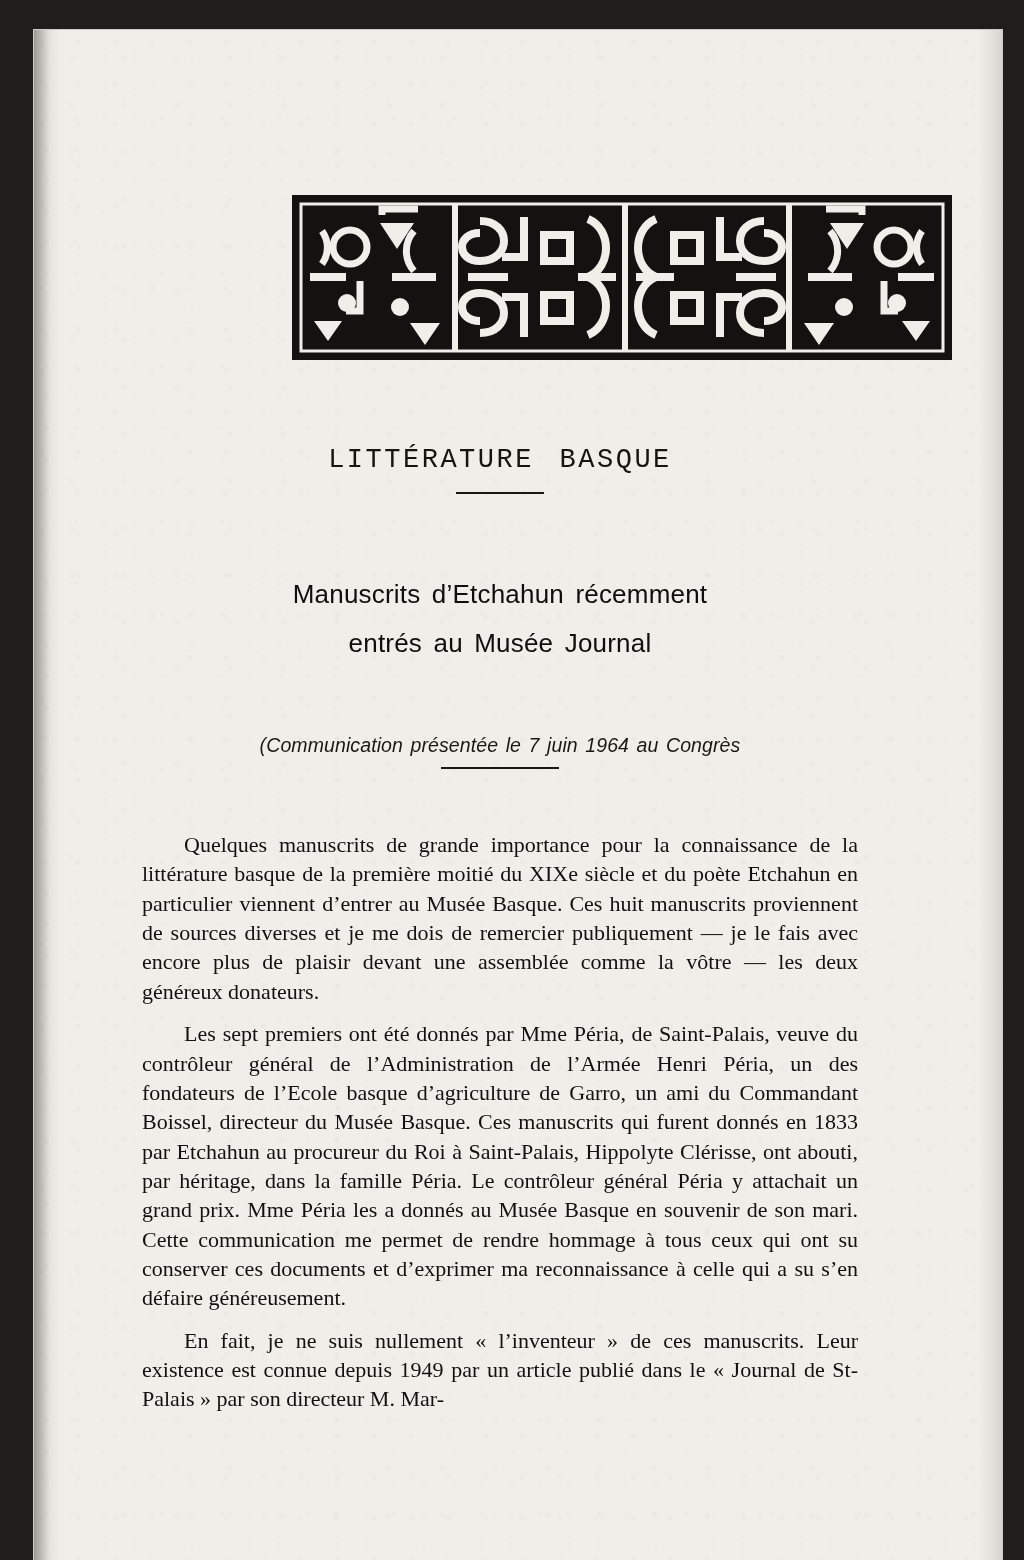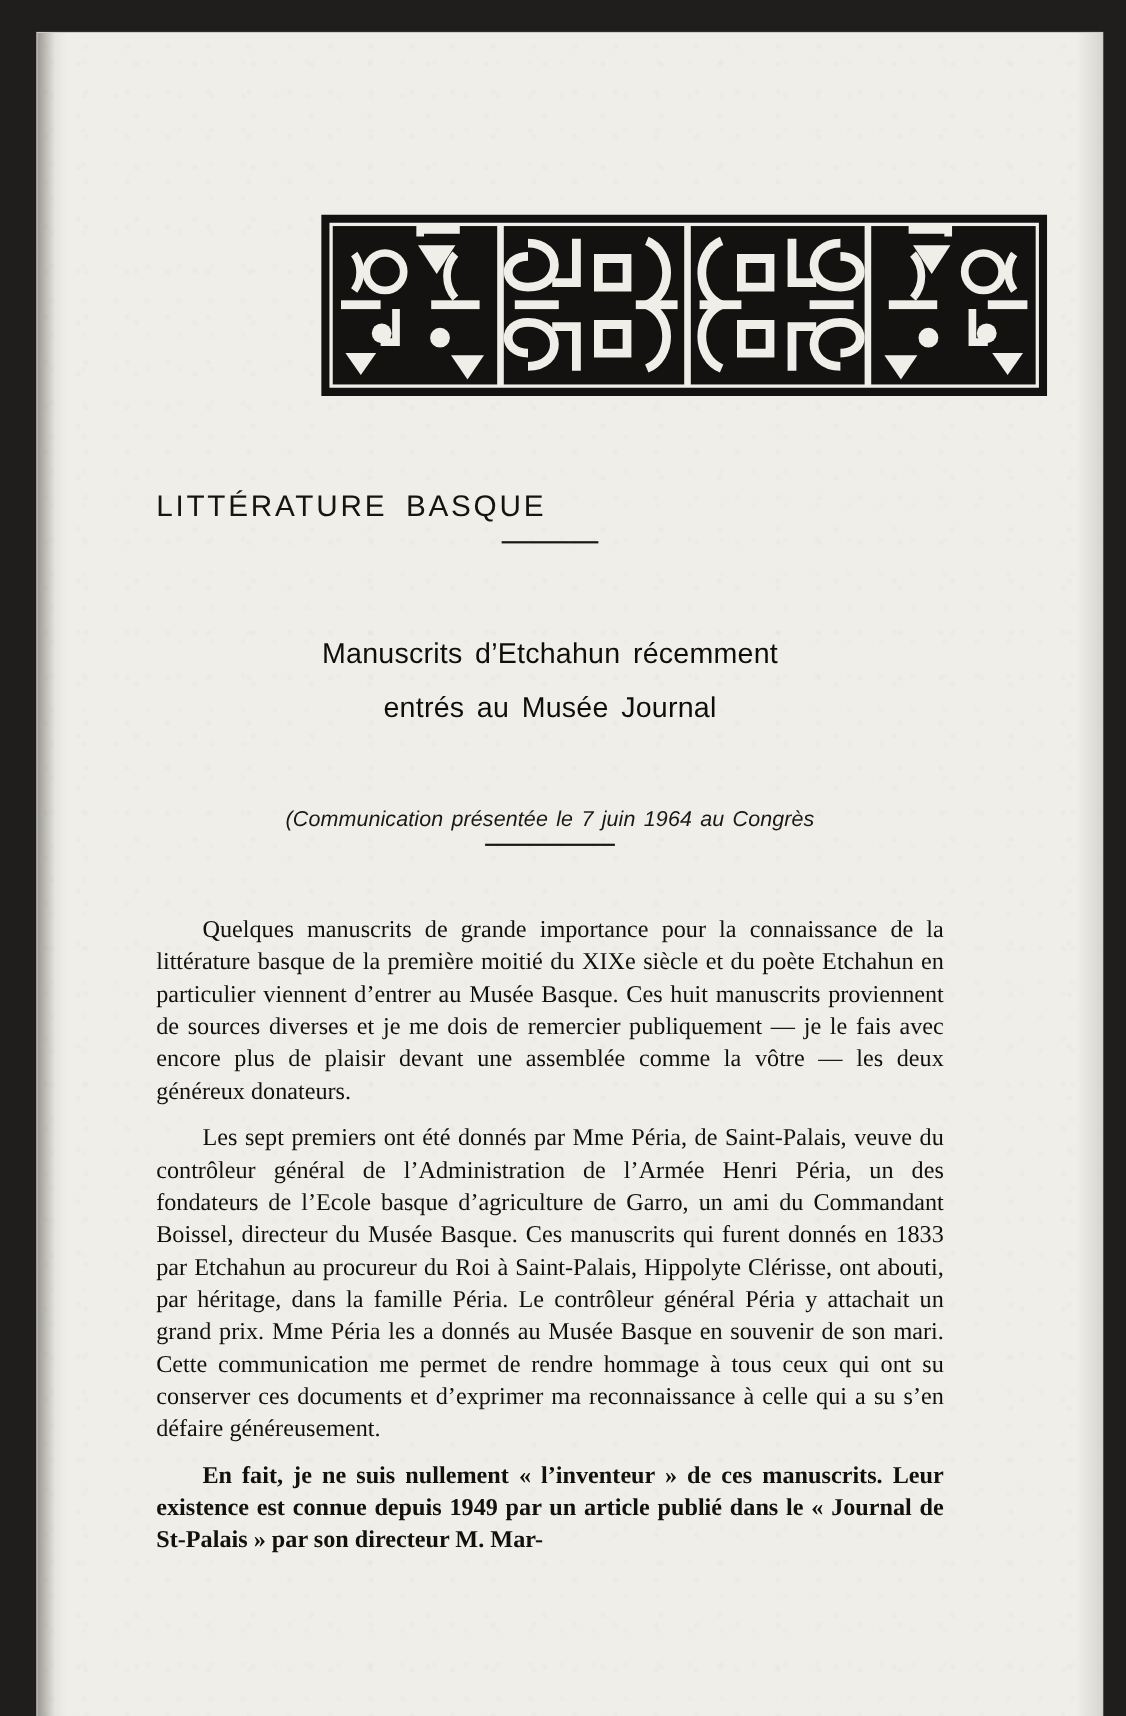--- a/index.html
+++ b/index.html
@@ -78,22 +78,22 @@
     height: 165px;
   }
   #ornament svg { display: block; width: 100%; height: 100%; }
 
   
   .series-title {
     position: absolute;
     left: 0;
     top: 415px;
     width: 716px;
-    text-align: left;
-    font-family: Liberation Sans, sans-serif;
+    text-align: center;
+    font-family: Liberation Mono, monospace;
     font-size: 27px;
     letter-spacing: 2.5px;
     word-spacing: 7px;
     color: #16140f;
     font-weight: 400;
   }
   .rule-short {
     position: absolute;
     left: 50%;
     transform: translateX(-50%);
@@ -147,21 +147,21 @@
     margin: 0 0 13px 0;
     font-family: "Liberation Serif", serif;
     font-size: 22px;
     line-height: 1.335;
     text-align: justify;
     text-justify: inter-word;
     color: #13110e;
     text-indent: 42px;
     hyphens: manual;
   }
-  .body-text p:last-child { margin-bottom: 12px; font-weight: bold; }
+  .body-text p:last-child { margin-bottom: 12px; }
 </style>
 </head>
 <body>
 
 <div id="scan-bg"></div>
 
 <div id="page">
 
   <div class="content">
 

